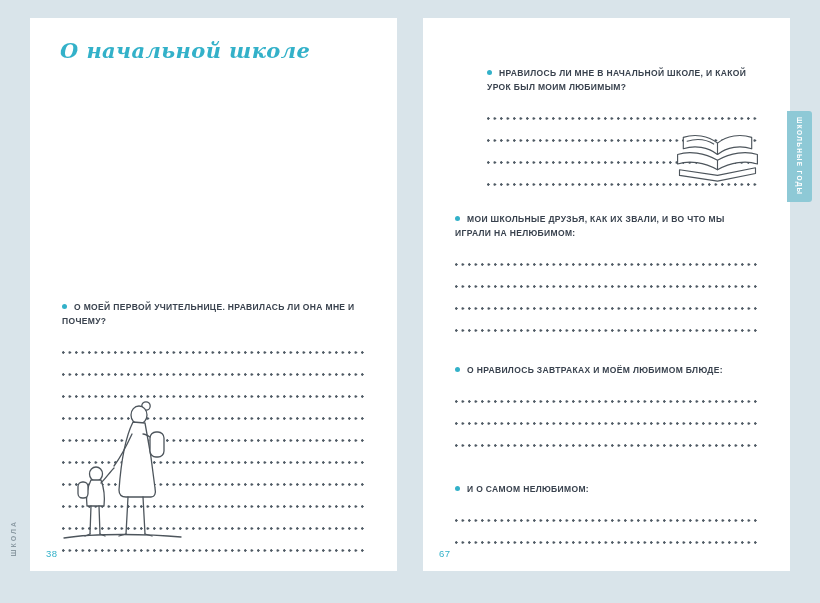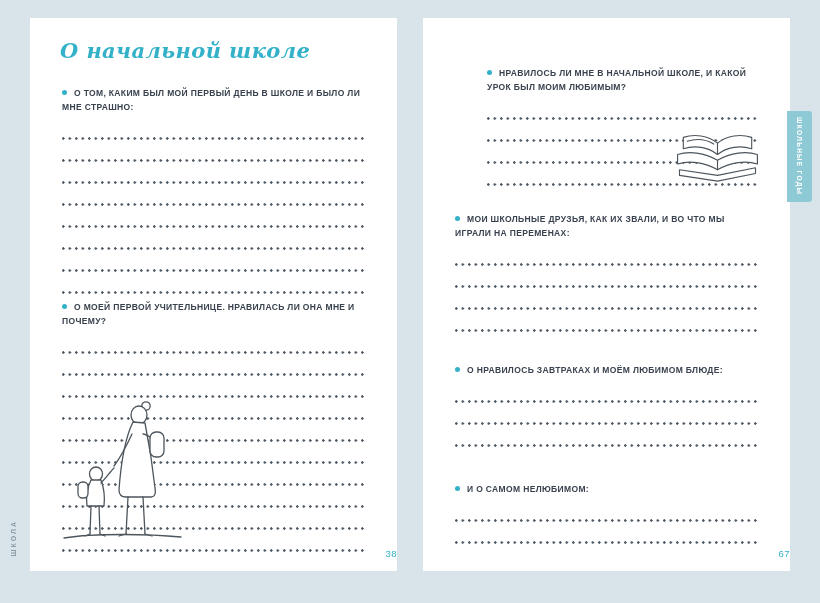--- a/index.html
+++ b/index.html
@@ -26,21 +26,21 @@
   .question{font-size:8.5px; font-weight:bold; line-height:14px;
             letter-spacing:.35px; color:var(--text); margin-bottom:6px;}
   .bullet{display:inline-block; width:5px; height:5px; border-radius:50%;
           background:var(--accent); margin-right:7px; vertical-align:1px;}
 
   .dline{height:22px; position:relative;}
   .dline::after{content:""; position:absolute; left:0; right:0; bottom:2px; height:3px;
     background-image:radial-gradient(circle at 1.3px 1.5px, var(--dots) 1.05px, transparent 1.45px);
     background-size:6.5px 3px; background-repeat:repeat-x;}
 
-  .page-number{position:absolute; left:16px; right:0; bottom:12px; text-align:right;
+  .page-number{position:absolute; left:16px; right:0; bottom:12px; text-align:left;
                font-size:9.5px; color:var(--accent); letter-spacing:.5px; z-index:3;}
 
   .spine-label{position:absolute; left:10px; top:520px;
                writing-mode:vertical-rl; transform:rotate(180deg);
                font-size:7px; font-weight:bold; letter-spacing:2px; color:var(--muted);}
 
   .edge-tab{position:absolute; left:787px; top:111px; width:25px; height:91px;
             background:var(--tab); border-radius:0 3px 3px 0;
             display:flex; align-items:center; justify-content:center; z-index:4;}
   .edge-tab span{writing-mode:vertical-rl; font-size:6.5px; font-weight:bold;
@@ -52,35 +52,20 @@
   .art svg g{stroke:var(--lineart);}
 </style>
 </head>
 <body>
 
 <div class="spread">
 
   <div class="page page-left">
     <h1 class="title">О начальной школе</h1>
 
-    <div class="sec l-s0">
-      <p class="question">
-        <span class="bullet"></span><span>О ТОМ, КАКИМ БЫЛ МОЙ ПЕРВЫЙ ДЕНЬ В ШКОЛЕ И БЫЛО ЛИ МНЕ СТРАШНО:</span>
-      </p>
-      <div class="lines">
-          <div class="dline"></div>
-          <div class="dline"></div>
-          <div class="dline"></div>
-          <div class="dline"></div>
-          <div class="dline"></div>
-          <div class="dline"></div>
-          <div class="dline"></div>
-          <div class="dline"></div>
-        </div>
-    </div>
 
     <div class="sec l-s1">
       <p class="question">
         <span class="bullet"></span><span>О МОЕЙ ПЕРВОЙ УЧИТЕЛЬНИЦЕ. НРАВИЛАСЬ ЛИ ОНА МНЕ И ПОЧЕМУ?</span>
       </p>
       <div class="lines">
           <div class="dline"></div>
           <div class="dline"></div>
           <div class="dline"></div>
           <div class="dline"></div>
@@ -127,21 +112,21 @@
       <div class="lines">
           <div class="dline"></div>
           <div class="dline"></div>
           <div class="dline"></div>
           <div class="dline"></div>
         </div>
     </div>
 
     <div class="sec r-s1">
       <p class="question">
-        <span class="bullet"></span><span>МОИ ШКОЛЬНЫЕ ДРУЗЬЯ, КАК ИХ ЗВАЛИ, И ВО ЧТО МЫ ИГРАЛИ НА ПЕРЕМЕНАХ:</span>
+        <span class="bullet"></span><span>МОИ ШКОЛЬНЫЕ ДРУЗЬЯ, КАК ИХ ЗВАЛИ, И ВО ЧТО МЫ ИГРАЛИ НА НЕЛЮБИМОМ:</span>
       </p>
       <div class="lines">
           <div class="dline"></div>
           <div class="dline"></div>
           <div class="dline"></div>
           <div class="dline"></div>
         </div>
     </div>
 
     <div class="sec r-s2">

